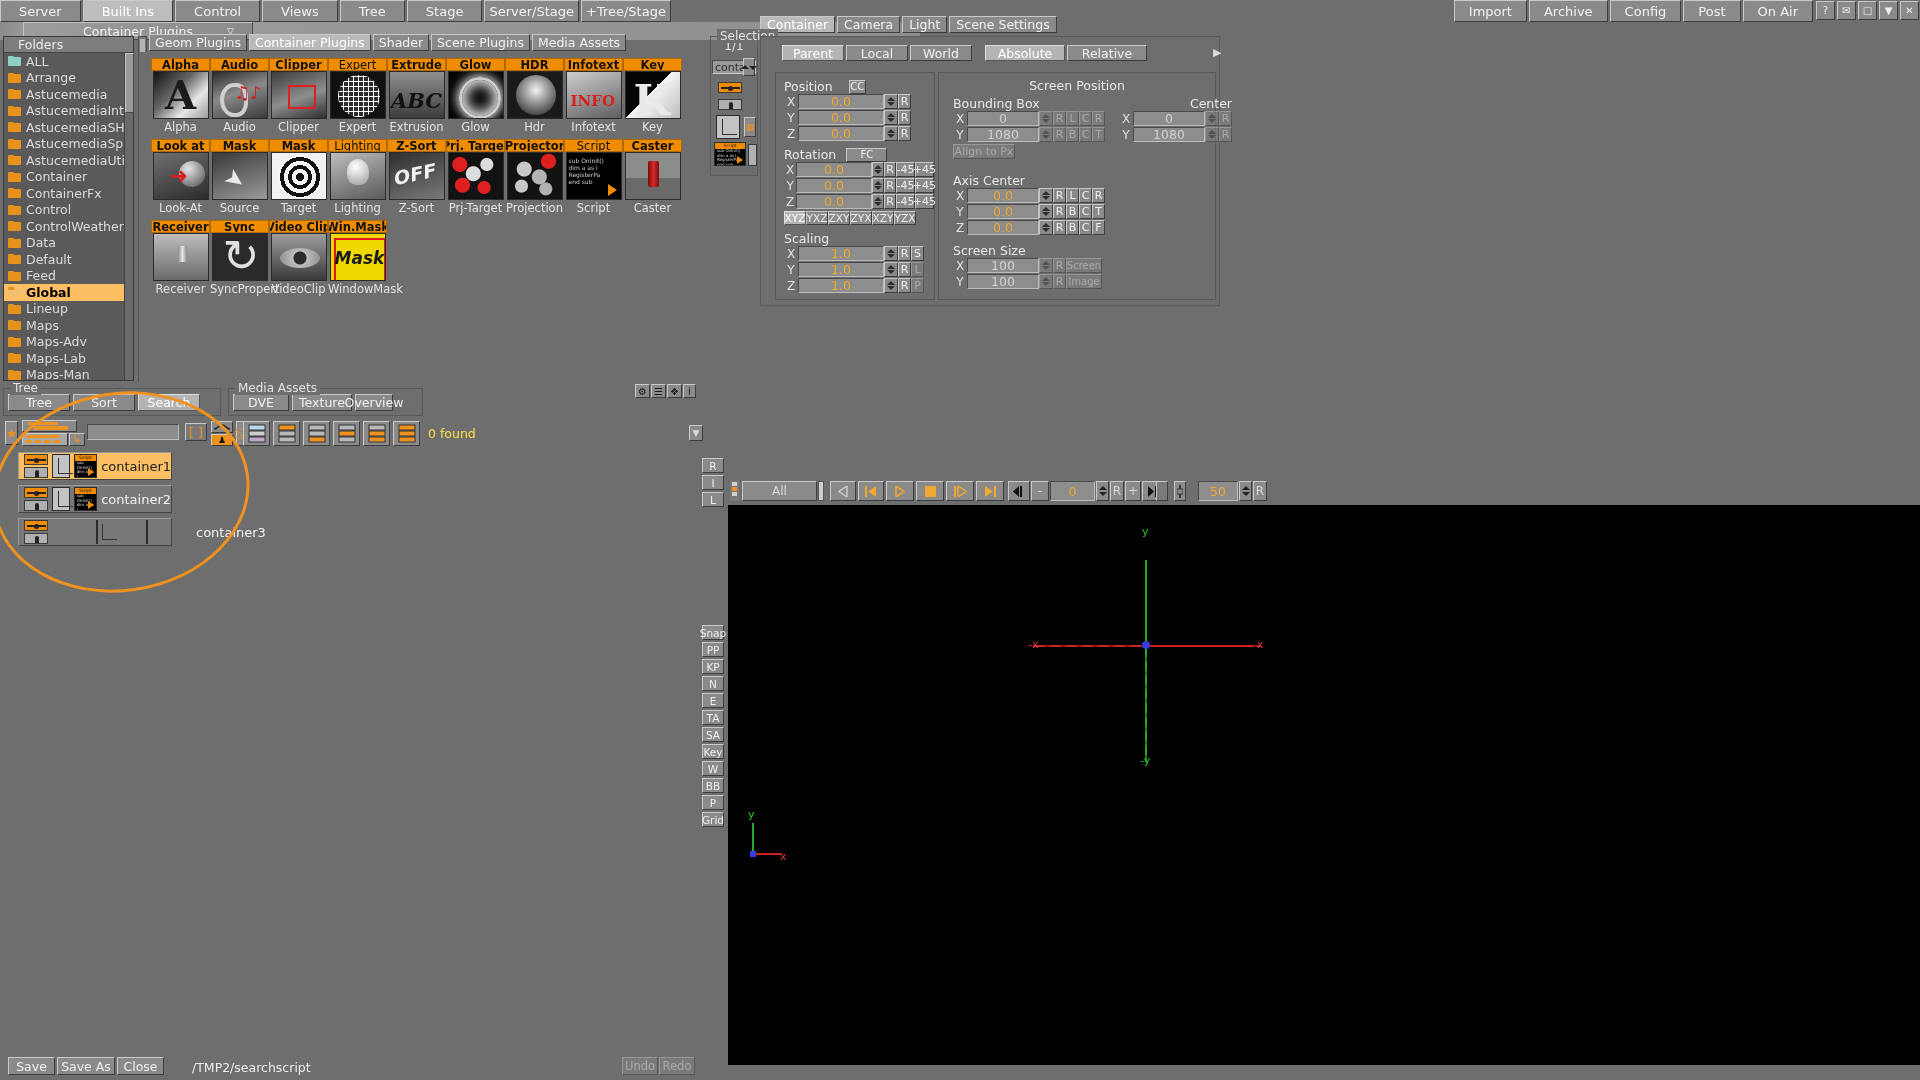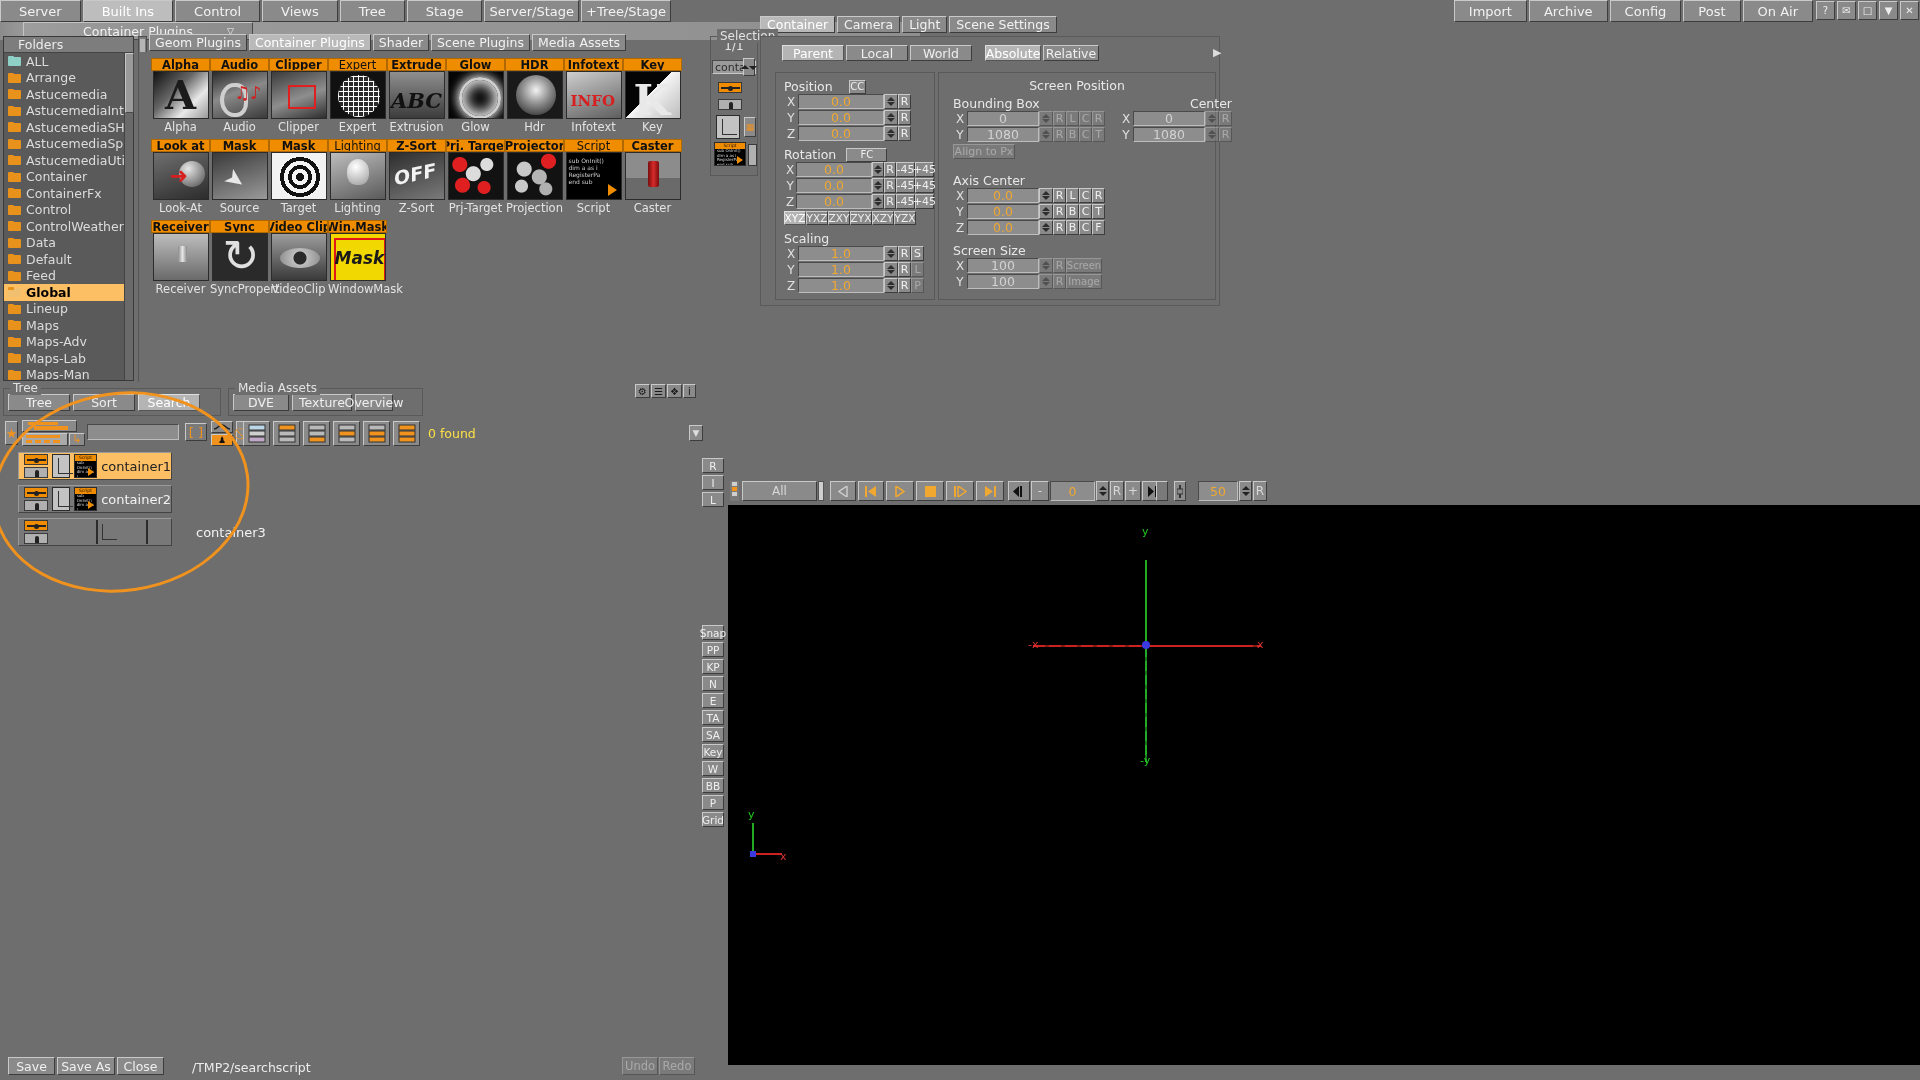--- a/index.html
+++ b/index.html
@@ -254,21 +254,21 @@
      border-top:1px solid #4a4a4a; border-left:1px solid #4a4a4a;
      border-right:1px solid #c8c8c8; border-bottom:1px solid #c8c8c8;
      font-size:11px; color:#2c2c2c; display:flex; align-items:center; padding-left:2px; overflow:hidden;}
 
   
   .prop-panel { position:absolute; left:760px; top:36px; width:460px; height:270px;
      background:#6e6e6e; border:1px solid #5a5a5a;}
   .modebar { position:absolute; left:782px; top:45px; display:flex; gap:2px;}
   .modebar .btn { width:62px; height:16px; font-size:12.5px;}
   .modebar2 { position:absolute; left:985px; top:45px; display:flex; gap:2px;}
-  .modebar2 .btn { width:56px; height:16px; font-size:12.5px;}
+  .modebar2 .btn { width:80px; height:16px; font-size:12.5px;}
 
   .xf-group { left:775px; top:72px; width:160px; height:228px; }
   .sp-group { left:938px; top:72px; width:278px; height:228px; }
 
   .lbl-sec { font-size:12.5px; color:#e8e8e8; }
   .row { display:flex; align-items:center; height:15px; margin-bottom:1px;}
   .row .ax { width:14px; text-align:center; font-size:12px; color:#e0e0e0;}
   .row .field { height:15px; }
   .spin { width:14px; height:15px; background:#8a8a8a;
      border-top:1px solid #c9c9c9; border-left:1px solid #c9c9c9;

